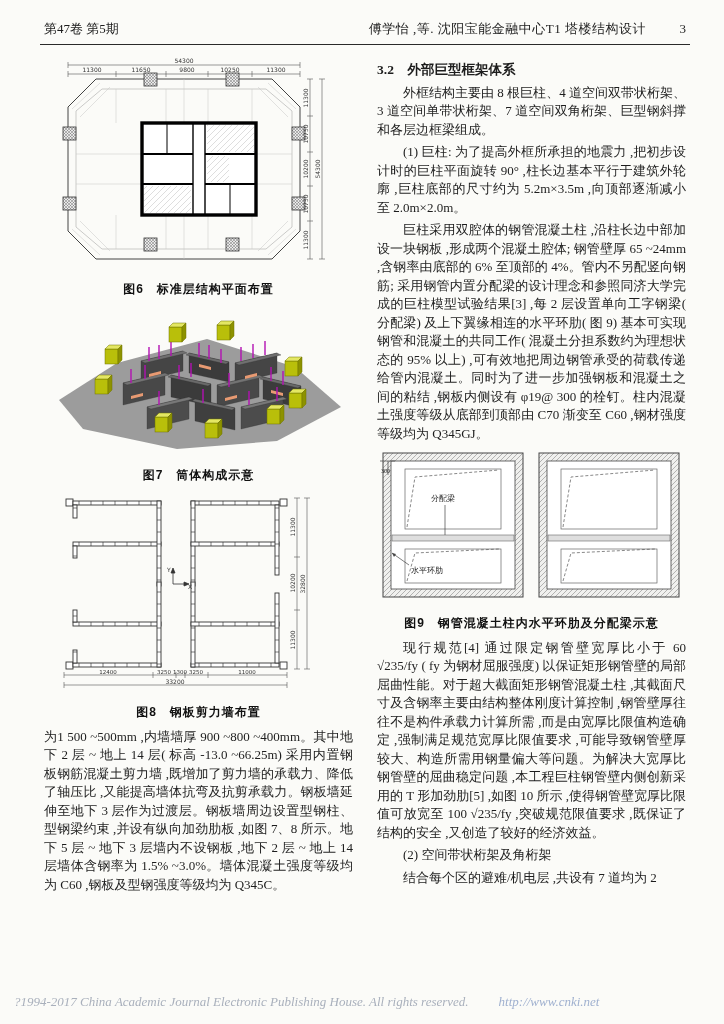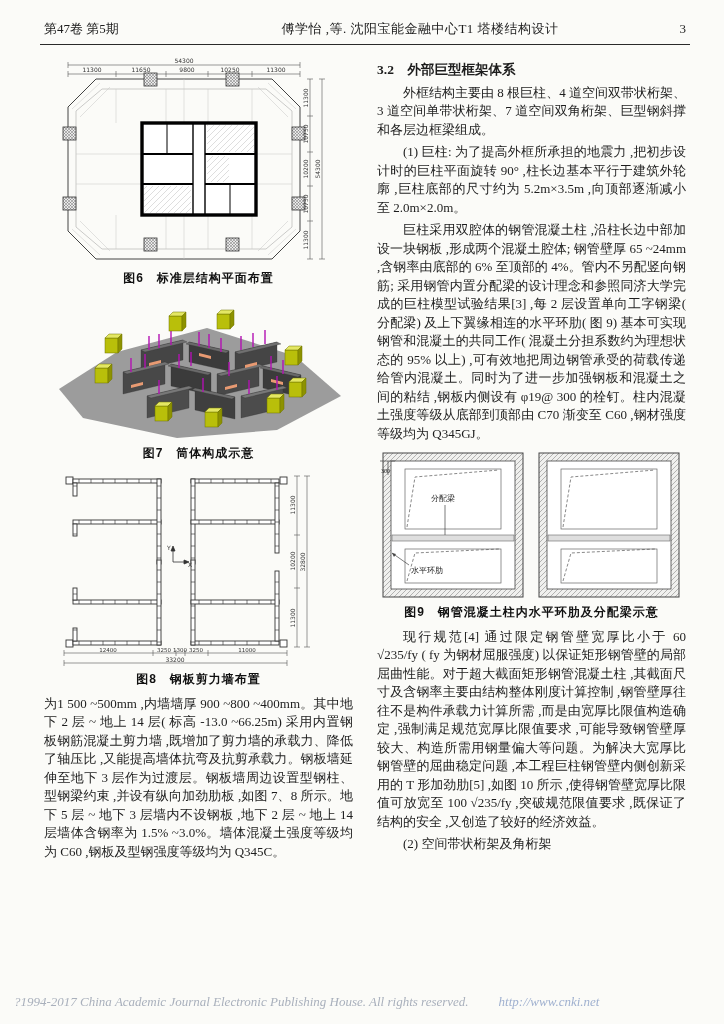--- a/index.html
+++ b/index.html
@@ -1,28 +1,28 @@
 <!DOCTYPE html>
 <html><head>
 <meta charset="utf-8">
 <style>
   html,body{margin:0;padding:0;}
   body{width:724px;height:1024px;background:#fbfbf8;position:relative;overflow:hidden;
        font-family:"Liberation Serif","DejaVu Serif",serif;color:#1d1d1d;}
   .page{padding:20px 34px 0 40px;}
   .hdr{display:flex;align-items:baseline;font-size:13px;padding:0 4px 6px 4px;border-bottom:1.1px solid #2a2a2a;}
   .hdr-vol{width:150px;}
-  .hdr-ttl{flex:1;text-align:center;letter-spacing:.5px;}
+  .hdr-ttl{flex:1;text-align:right;letter-spacing:.5px;}
   .hdr-pg{width:40px;text-align:right;}
   .cols{display:flex;gap:16px;margin-top:12px;}
   .col{width:317px;font-size:13px;line-height:18.5px;text-align:justify;}
   .col p{margin:4px;text-indent:2em;font-family:Liberation Serif, serif;}
   .col p.noindent{text-indent:0;}
   .fig{text-align:center;margin:0 0 6px 0;}
-  .figcap{font-size:12px;font-weight:bold;margin-top:2px;letter-spacing:1px;
+  .figcap{font-size:12px;font-weight:bold;margin-top:13px;letter-spacing:1px;
           font-family:"Liberation Sans","DejaVu Sans",sans-serif;color:#111;}
   .h32{font-weight:bold;margin:0 0 3px 0;font-size:13.5px;}
   .dim{font-size:6px;fill:#333;font-family:"DejaVu Sans",sans-serif;}
   .dim5{font-size:5.5px;fill:#333;font-family:"DejaVu Sans",sans-serif;}
   .dimline{stroke:#555;stroke-width:.6;}
   .tick{stroke:#555;stroke-width:.6;}
   .wall{stroke:#333;stroke-width:.9;}
   .lite{stroke:#c6c6c6;stroke-width:.5;}
   .ftr{position:absolute;left:14px;bottom:14px;right:28px;font-size:13px;color:#a9b0bc;font-style:italic;}
   .ftr .url{color:#9fb0cf;margin-left:30px;text-decoration:none;}
@@ -385,20 +385,21 @@
             <rect x="9" y="82" width="122" height="6" fill="#dedede" stroke="#666" stroke-width="0.6"></rect>
             <rect x="22" y="96" width="96" height="34" fill="none" stroke="#666" stroke-width="0.7"></rect>
             <polyline points="24,128 32,100 116,96" fill="none" stroke="#555" stroke-width="0.7" stroke-dasharray="3,2"></polyline>
           </g>
         </svg>
         <div class="figcap">图9　钢管混凝土柱内水平环肋及分配梁示意</div>
       </div>
 
       <p>现行规范[4] 通过限定钢管壁宽厚比小于 60 √235/fy ( fy 为钢材屈服强度) 以保证矩形钢管壁的局部屈曲性能。对于超大截面矩形钢管混凝土柱 ,其截面尺寸及含钢率主要由结构整体刚度计算控制 ,钢管壁厚往往不是构件承载力计算所需 ,而是由宽厚比限值构造确定 ,强制满足规范宽厚比限值要求 ,可能导致钢管壁厚较大、构造所需用钢量偏大等问题。为解决大宽厚比钢管壁的屈曲稳定问题 ,本工程巨柱钢管壁内侧创新采用的 T 形加劲肋[5] ,如图 10 所示 ,使得钢管壁宽厚比限值可放宽至 100 √235/fy ,突破规范限值要求 ,既保证了结构的安全 ,又创造了较好的经济效益。</p>
       <p>(2) 空间带状桁架及角桁架</p>
+      <p>结合每个区的避难/机电层 ,共设有 7 道均为 2</p>
     </div>
 
   </div>
 </div>
 
 <div class="ftr">
   <span>?1994-2017 China Academic Journal Electronic Publishing House. All rights reserved.</span><span class="url">http://www.cnki.net</span>
 </div>
 
 </body></html>

